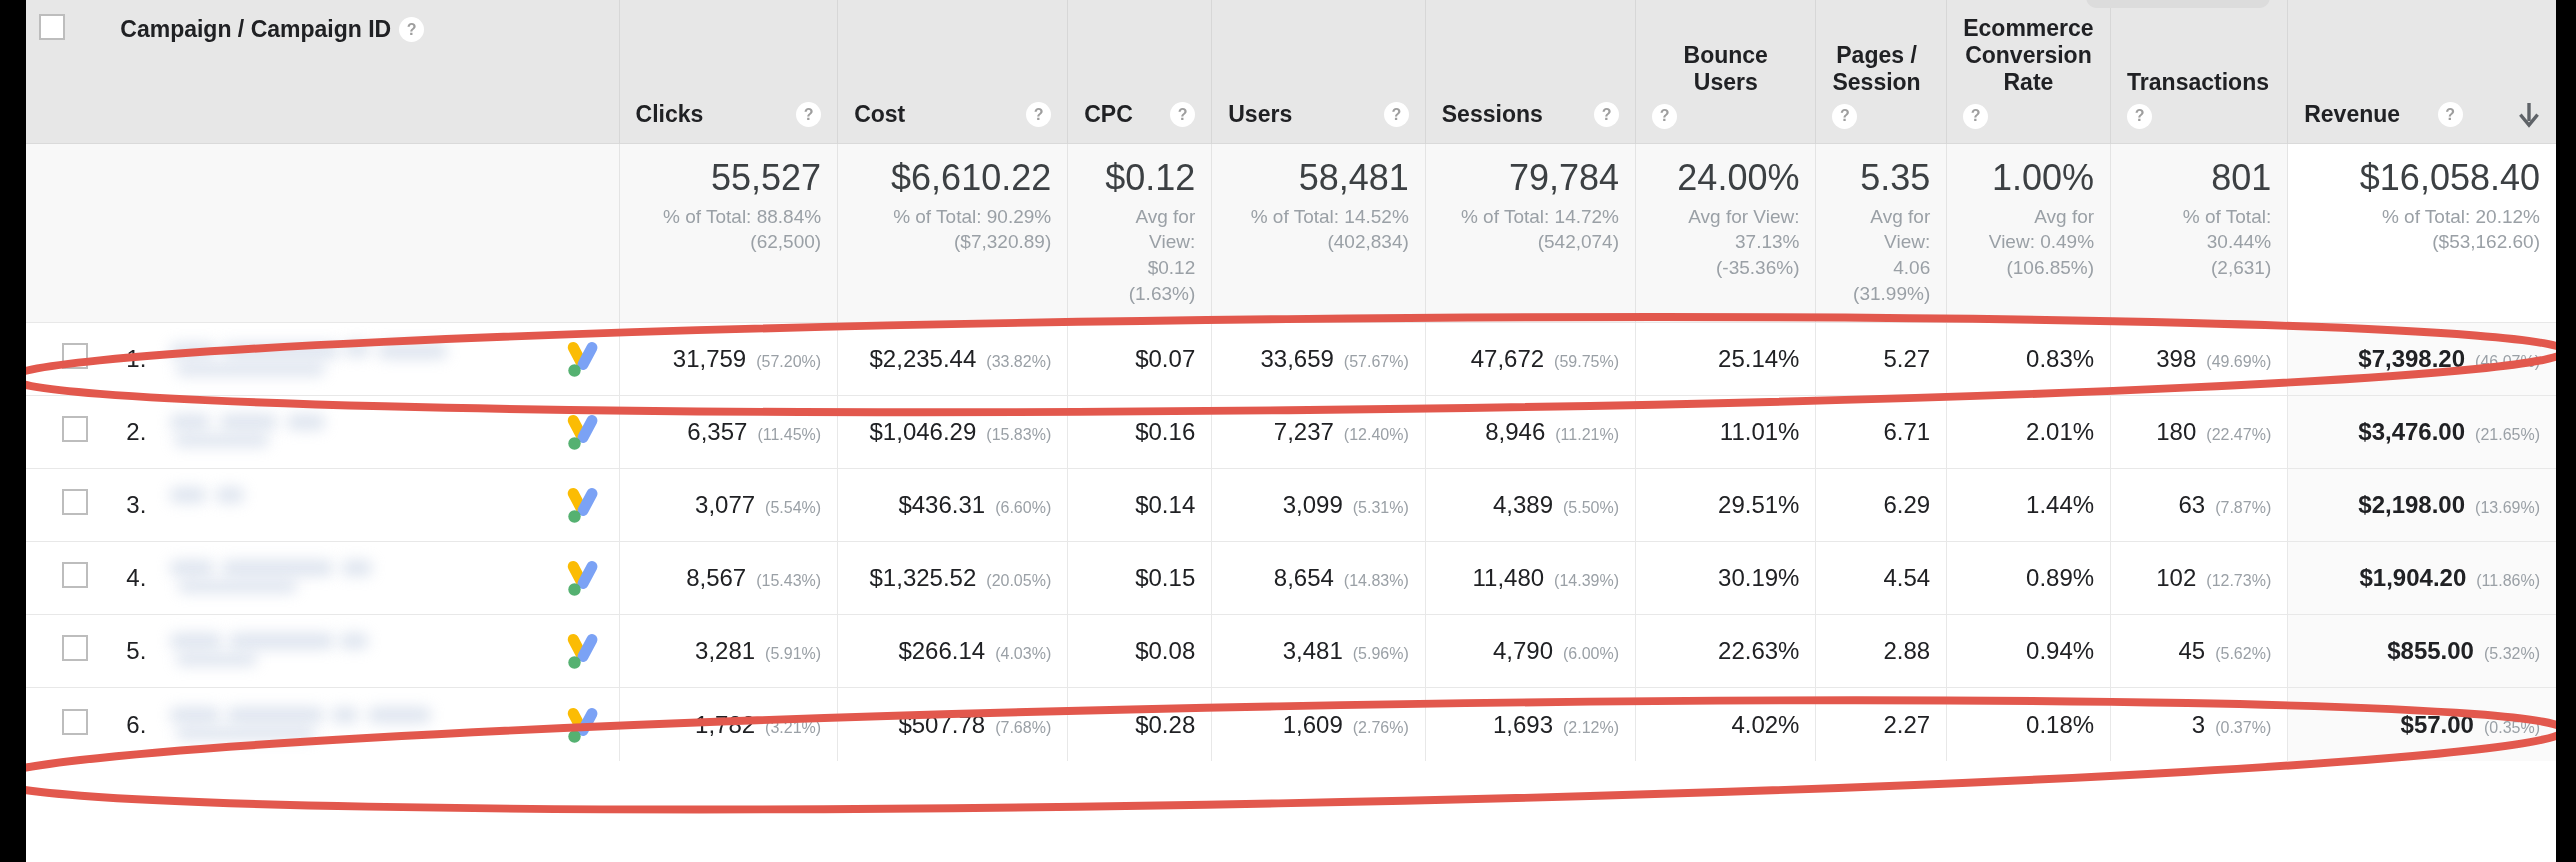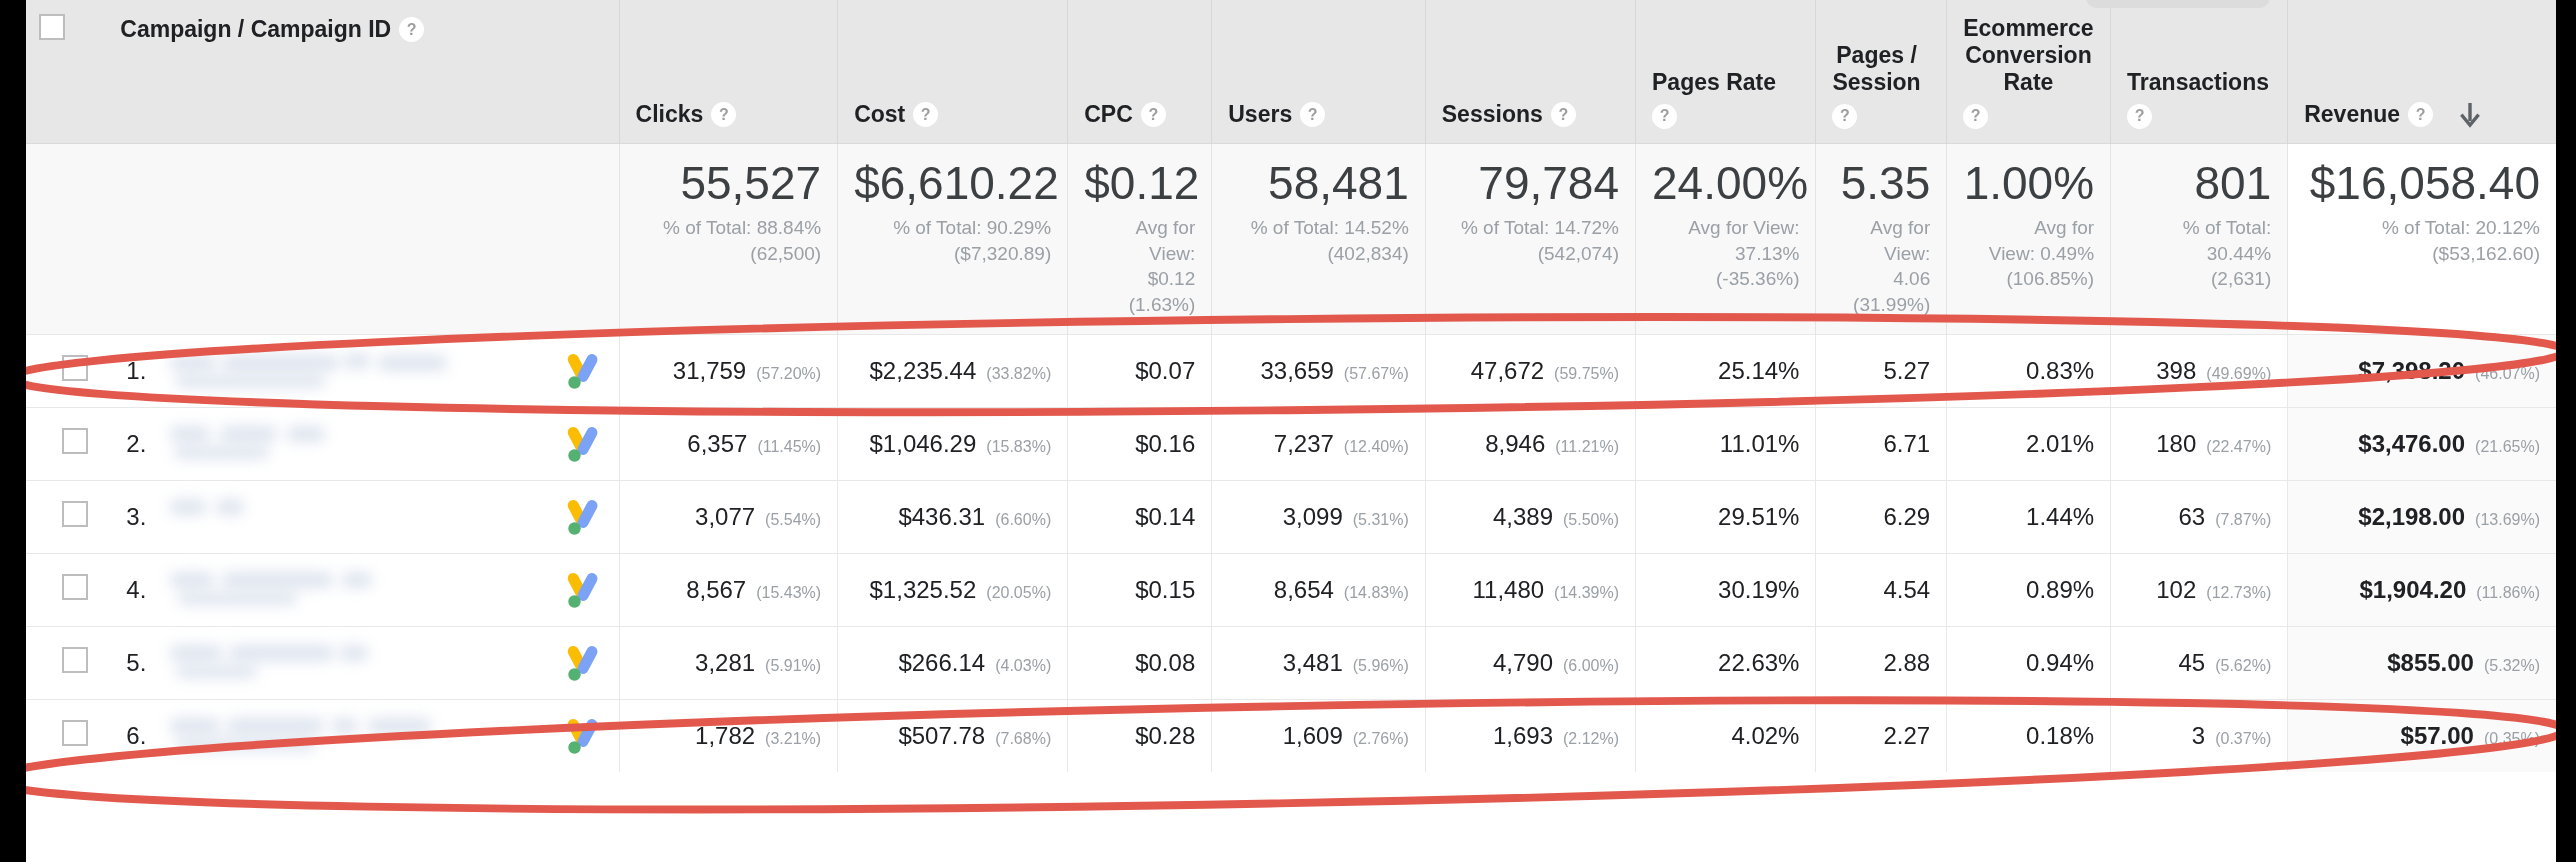--- a/index.html
+++ b/index.html
@@ -54,21 +54,21 @@
     border-left:none;
     width: 63px;
     padding: 0;
     vertical-align: top;
   }
   thead th.metric { text-align: center; }
   thead th.sorted { }
   .head-inner {
     display: flex;
     align-items: center;
-    justify-content: flex-start;
+    justify-content: space-between;
     flex-wrap: wrap;
     gap: 7px;
     column-gap: 8px;
   }
   .head-inner.left { justify-content: flex-start; }
   .head-label { white-space: pre-line; }
 
   
   .help {
     display: inline-flex;
@@ -110,21 +110,21 @@
     padding: 14px 16px 16px 16px;
     vertical-align: top;
     text-align: right;
     height: 176px;
     box-sizing: border-box;
   }
   tr.summary td.dim-cell { border-left: none; }
   tr.summary td.cbx-cell { border-left: none; }
   tr.summary td.sorted-col { background: #ffffff; }
   .sum-val {
-    font-size: 46px;
+    font-size: 36px;
     color: #3c4043;
     font-weight: normal;
     line-height: 1.12;
     white-space: nowrap;
   }
   .sum-sub {
     font-size: 19px;
     color: #9aa0a6;
     line-height: 1.35;
     margin-top: 6px;
@@ -261,21 +261,21 @@
           </div>
         </th>
         <th class="metric">
           <div class="head-inner">
             <span class="head-label">Sessions</span>
             <span class="help">?</span>
           </div>
         </th>
         <th class="metric">
           <div class="head-inner">
-            <span class="head-label">Pages Rate</span>
+            <span class="head-label">Bounce Users</span>
             <span class="help">?</span>
           </div>
         </th>
         <th class="metric">
           <div class="head-inner">
             <span class="head-label">Pages /
 Session</span>
             <span class="help">?</span>
           </div>
         </th>

